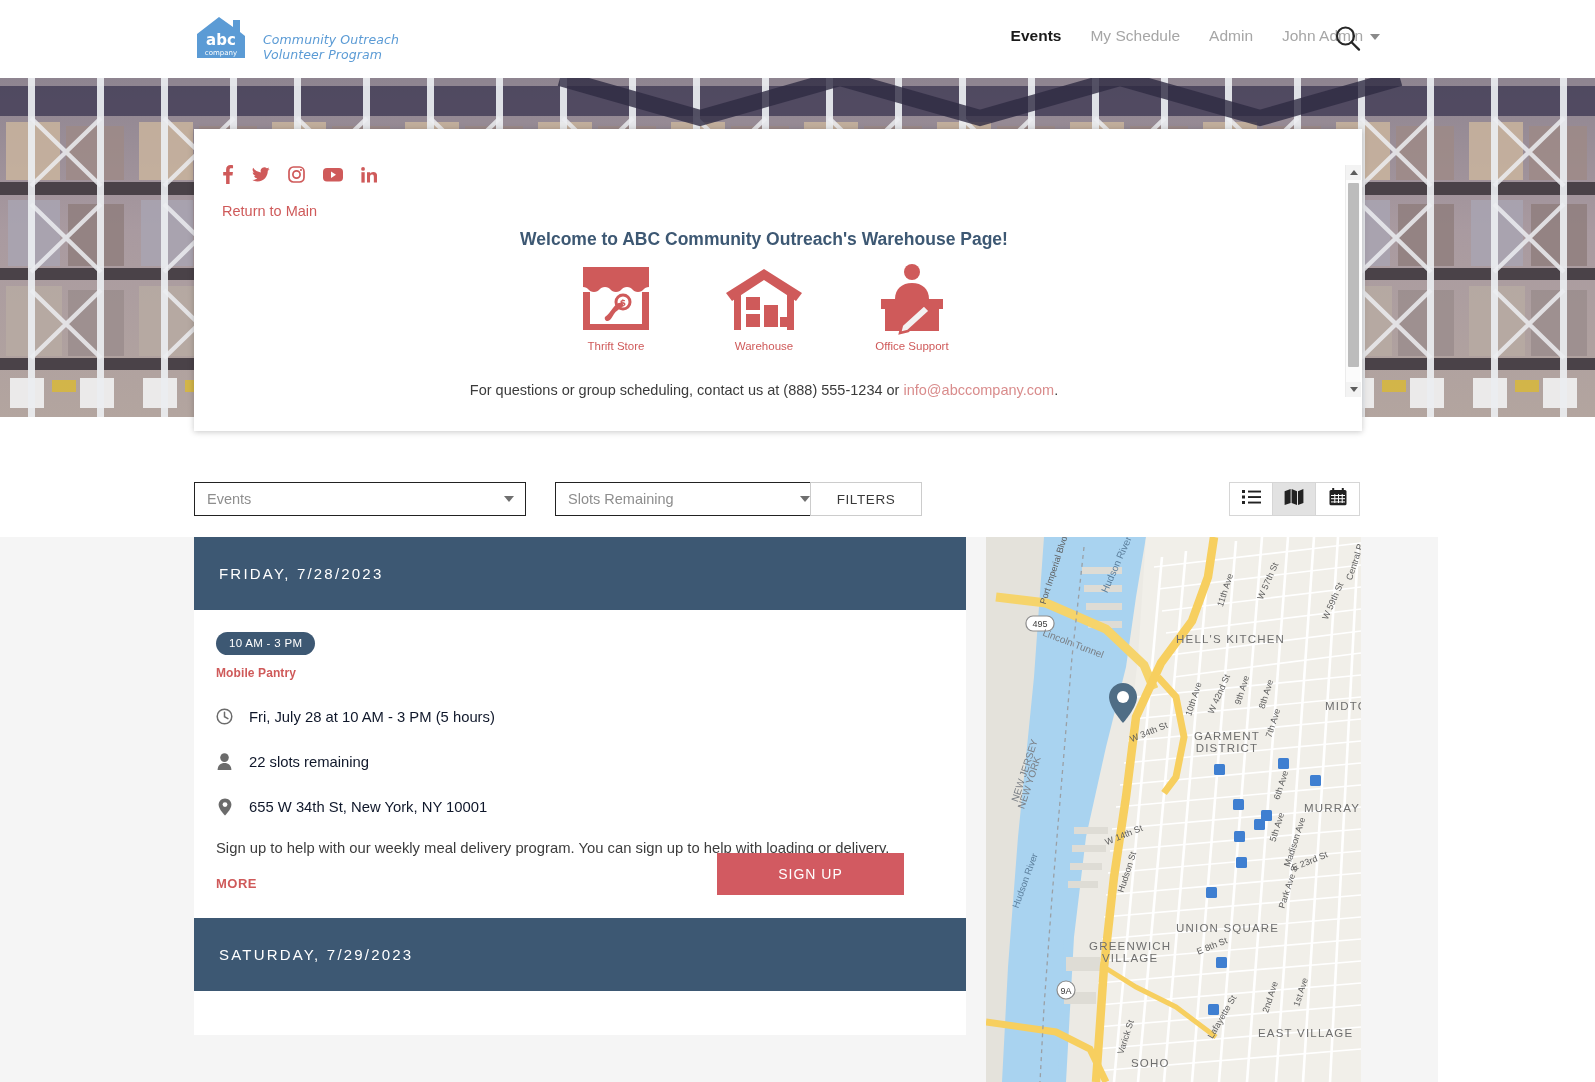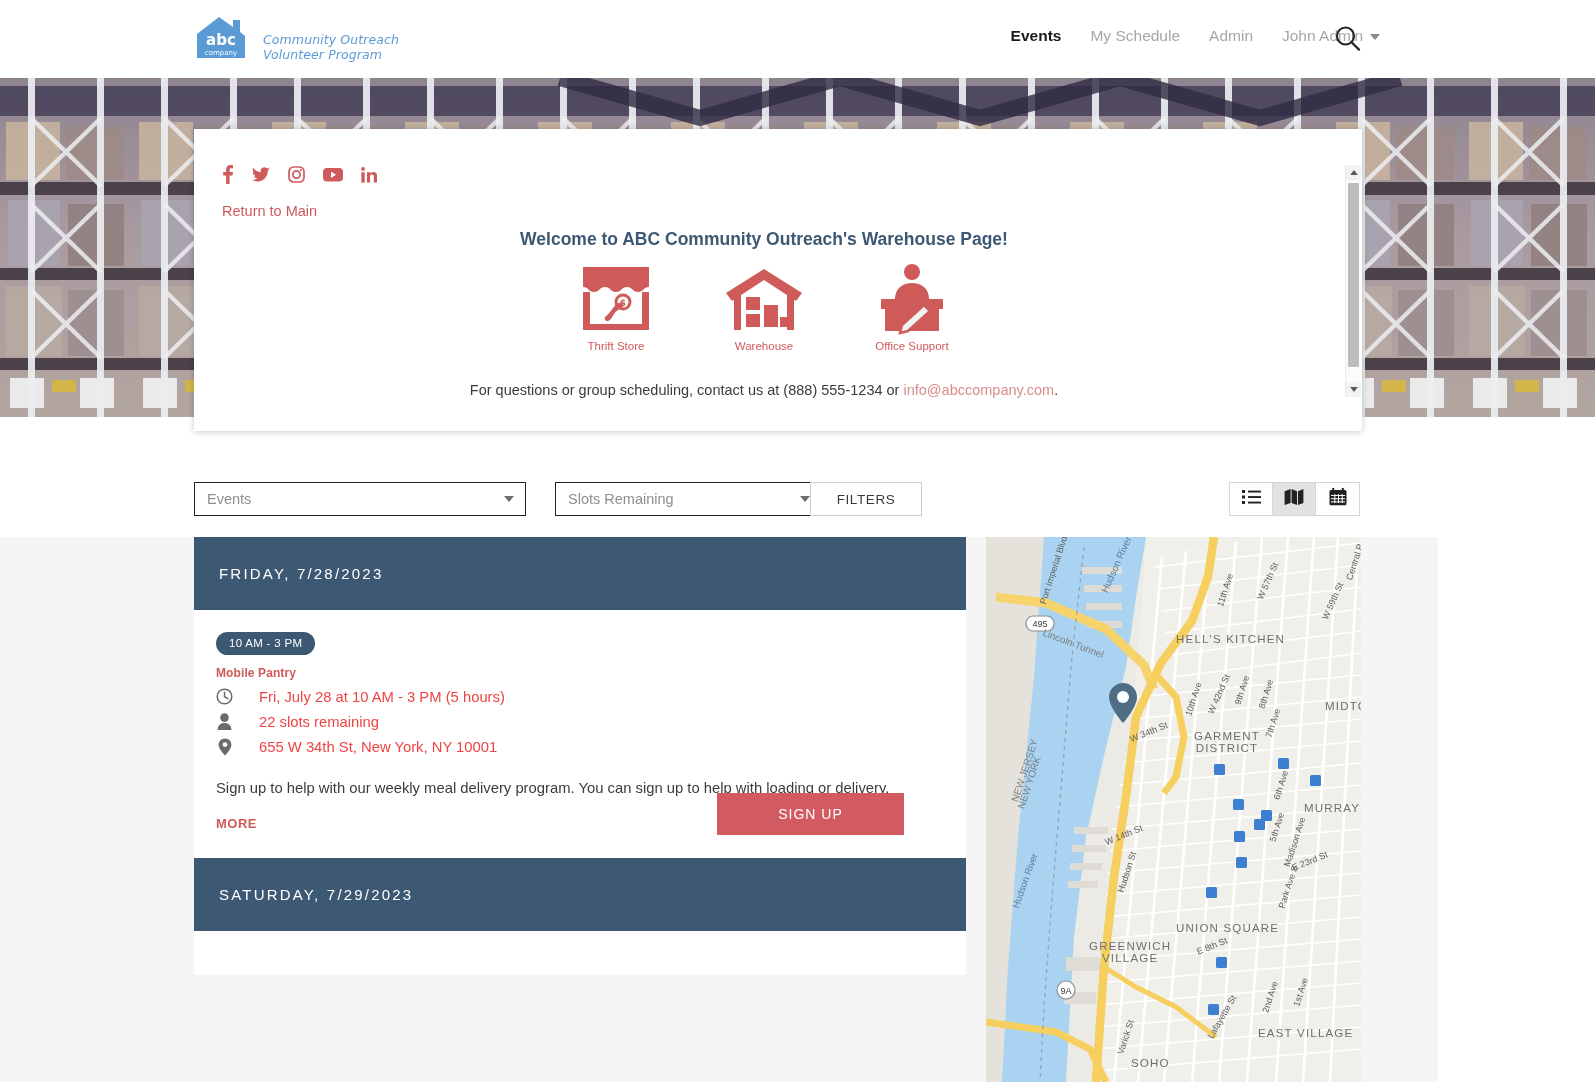--- a/index.html
+++ b/index.html
@@ -91,21 +91,21 @@
   .content { position: absolute; top: 537px; left: 0; width: 1438px; height: 545px; background: #f5f5f5; }
   .eventcol { position: absolute; left: 194px; top: 0; width: 772px; }
   .dayhead { height: 73px; background: #3d5873; display: flex; align-items: center; padding-left: 25px; }
   .dayhead span { color: #fff; font-size: 15px; letter-spacing: 2.2px; }
   .card { background: #fff; padding: 22px 25px 26px 22px; position: relative; }
   .timebadge {
     display: inline-block; background: #3d5873; color: #fff; font-size: 11.5px;
     padding: 5px 13px 6px; border-radius: 12px; letter-spacing: .3px;
   }
   .evtitle { font-size: 12px; color: #cf5a5a; font-weight: bold; margin-top: 11px; letter-spacing: .1px;}
-  .evrow { display: flex; align-items: center; gap: 26px; margin-top: 8px; font-size: 14.8px; color: #ef4444; }
+  .evrow { display: flex; align-items: center; gap: 16px; margin-top: 28px; font-size: 14.8px; color: #0f172a; }
   .evrow .ic { width: 17px; display: flex; justify-content: center; color: #6b6b6b; }
   .evdesc { margin-top: 22px; font-size: 14.8px; color: #3c3c3c; line-height: 1.45; }
   .morelink { display: inline-block; margin-top: 17px; font-size: 13px; color: #cf5a5a; font-weight: bold; letter-spacing: .5px; text-decoration: none; cursor: pointer;}
   .signup {
     position: absolute; right: 62px; bottom: 23px; width: 187px; height: 42px;
     background: #d25a61; border: none; color: #fff; font-size: 14px; letter-spacing: 1px; cursor: pointer;
     font-family: "Liberation Sans", sans-serif;
   }
 
   

